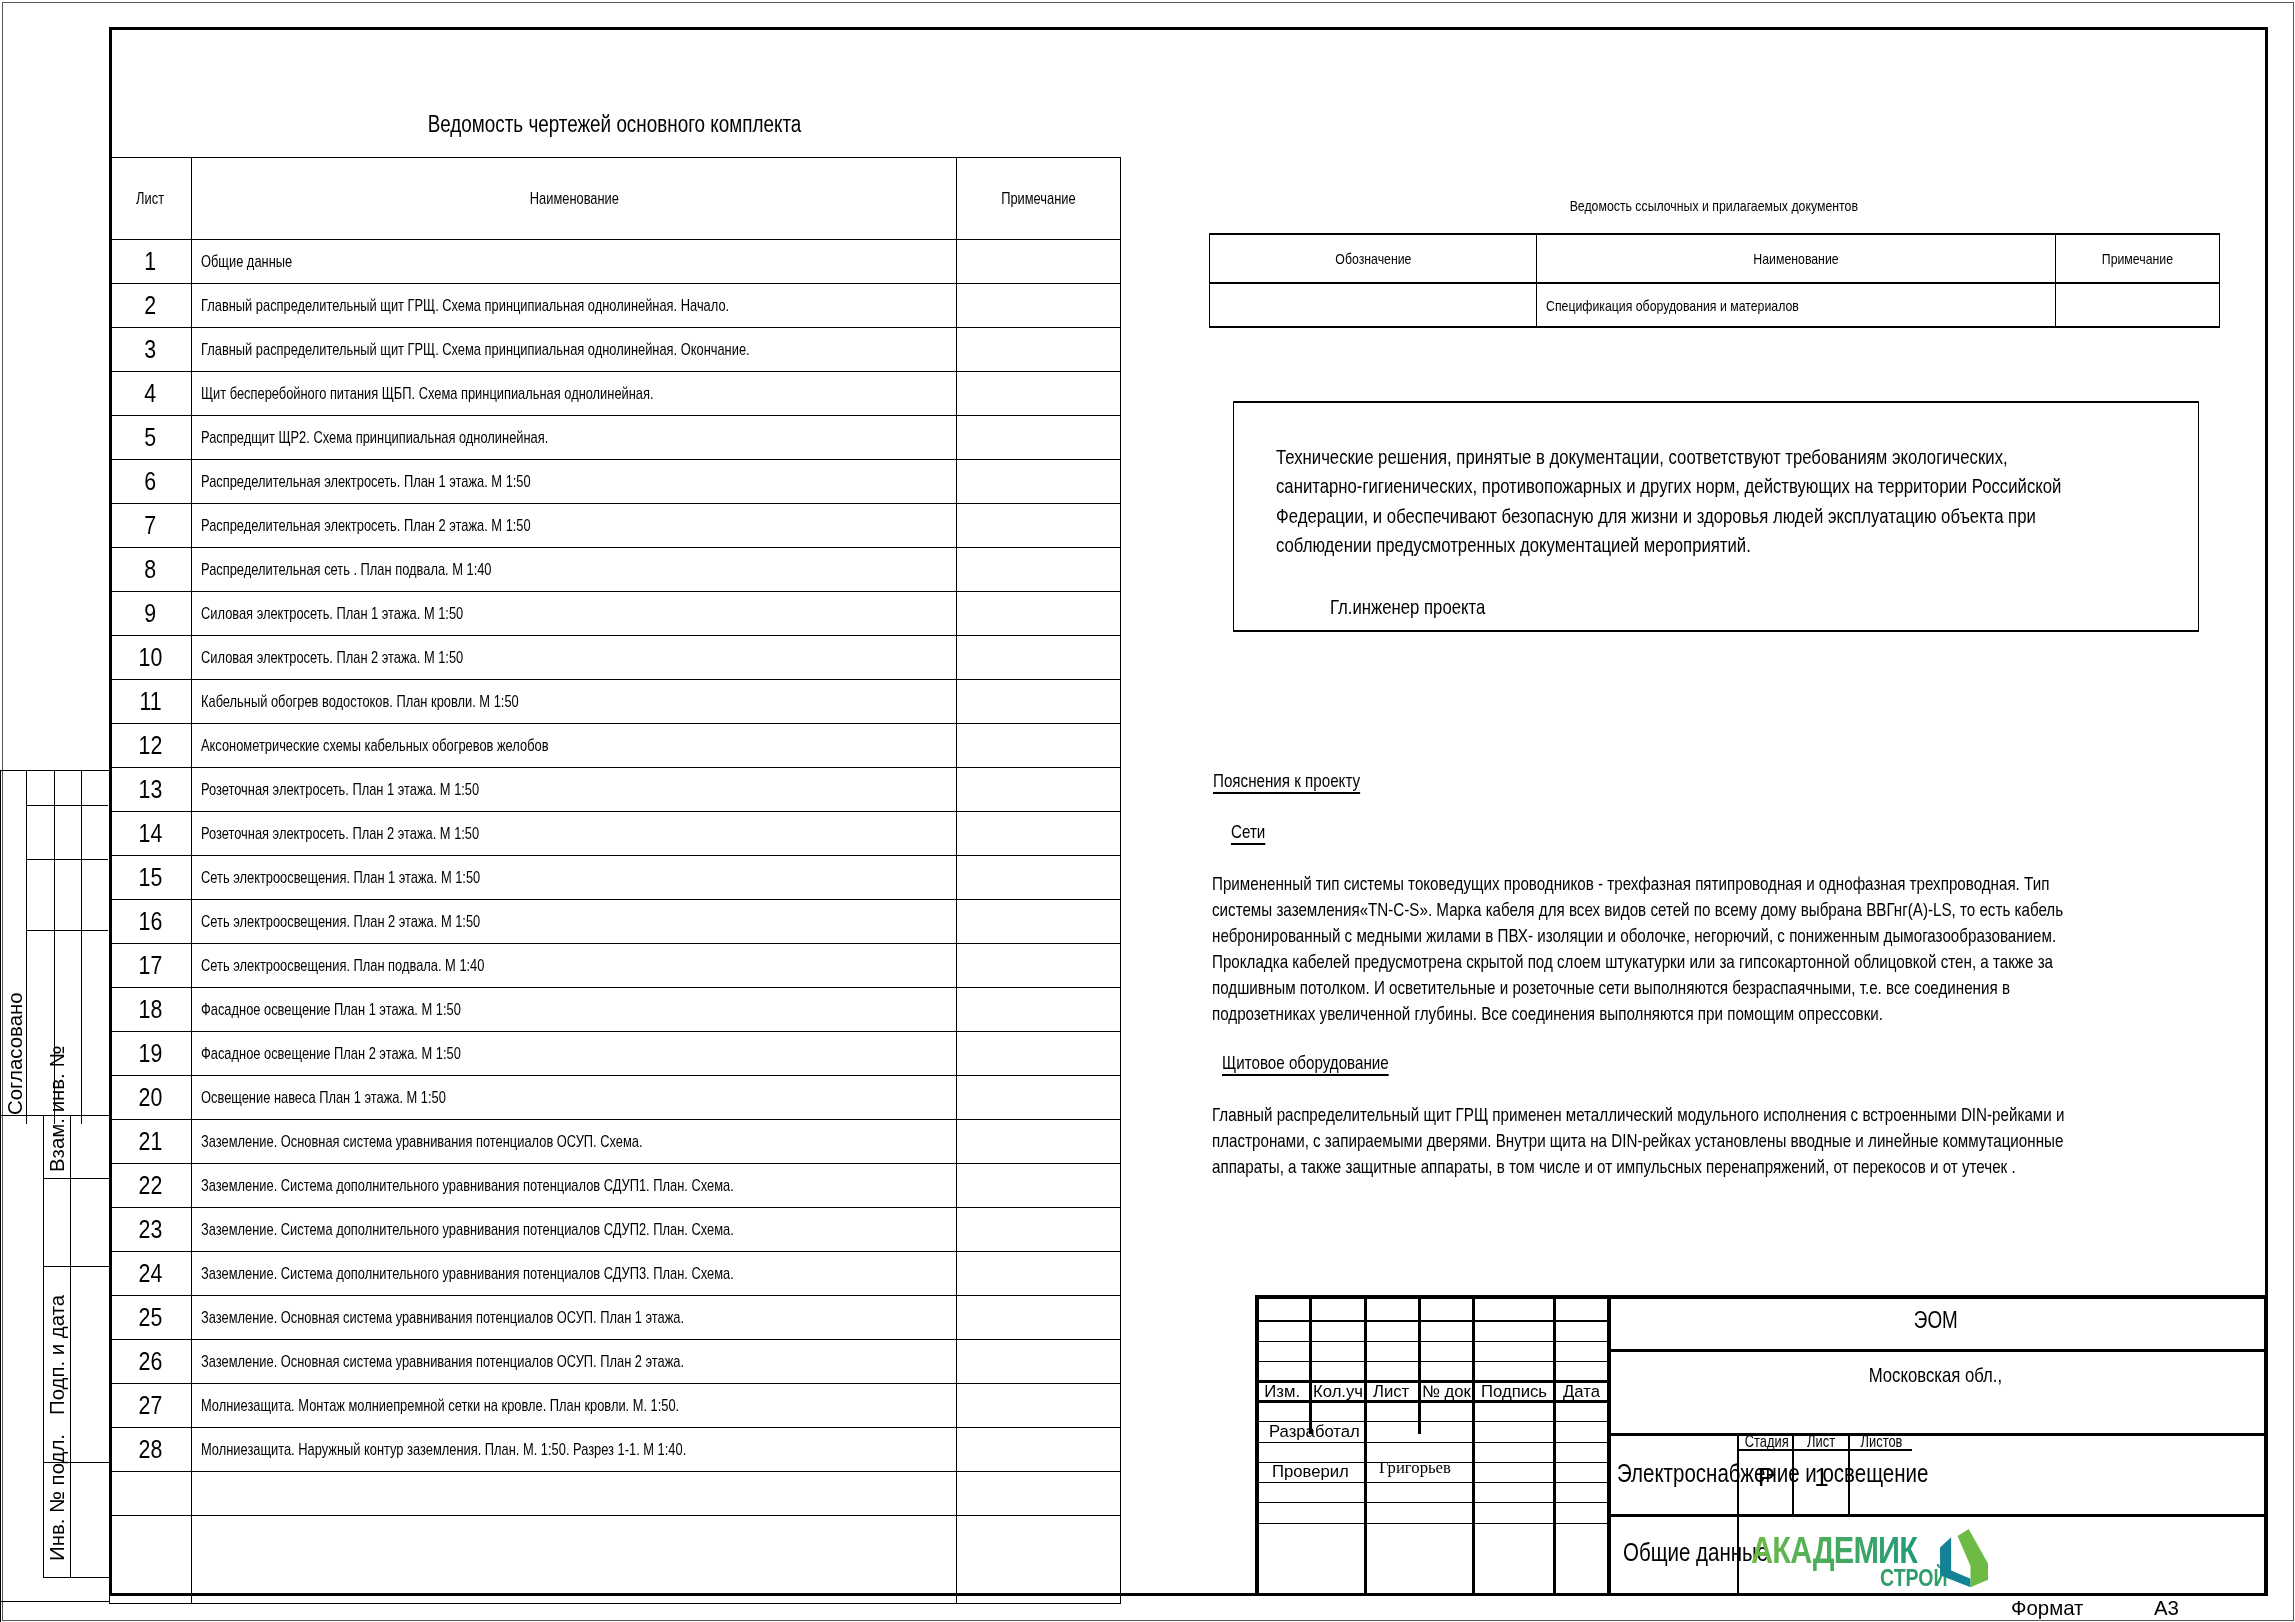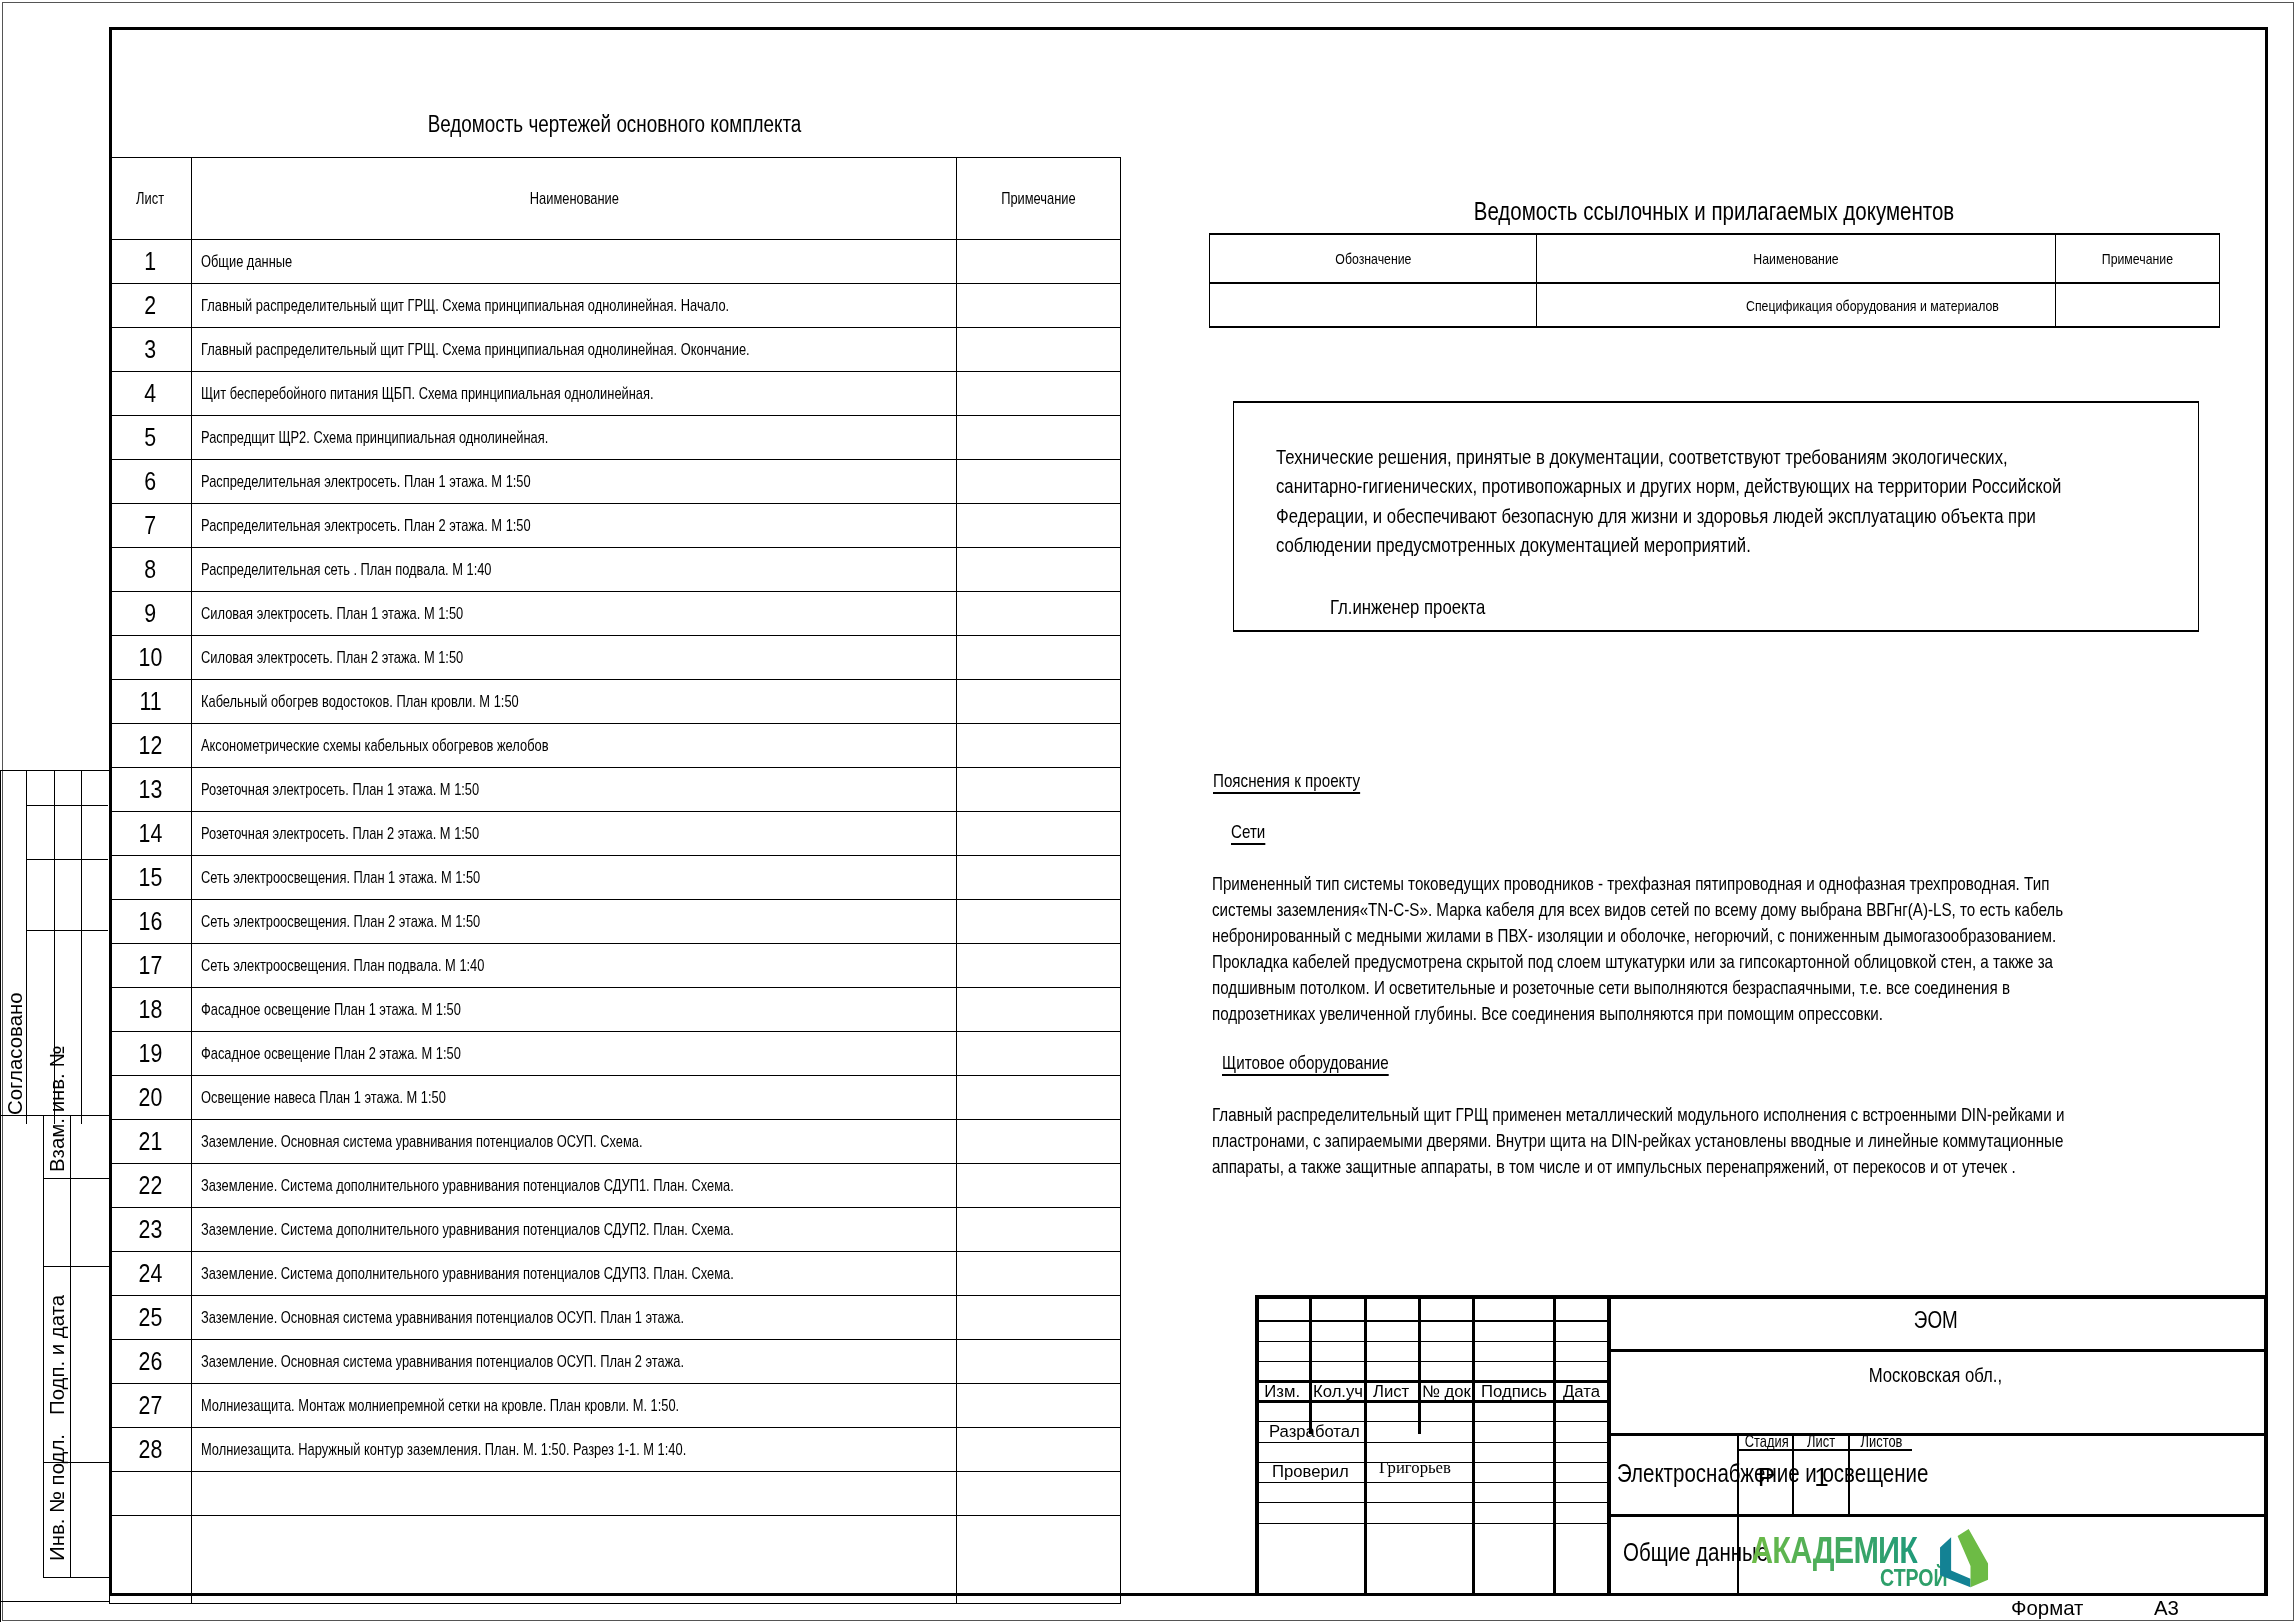--- a/index.html
+++ b/index.html
@@ -8,21 +8,21 @@
   .outer{left:1.9px;top:1.9px;width:2292px;height:1619px;border:1.4px solid #555;}
   .inner{left:109px;top:27px;width:2159px;height:1569px;border:3.7px solid #000;}
   .title-main{left:109px;top:111px;width:1011px;text-align:center;font-size:23px;transform:scaleX(0.82);}
   table.sheets{position:absolute;left:109px;top:157px;width:1011px;border-collapse:collapse;table-layout:fixed;}
   table.sheets td{border:1.4px solid #000;padding:0;vertical-align:middle;}
   table.sheets td.n{text-align:center;font-size:26px;}
   table.sheets td.t{font-size:15.7px;padding-left:9.3px;white-space:nowrap;overflow:hidden;}
   table.sheets th{border:1.4px solid #000;font-weight:normal;font-size:15.7px;}
   .sq{display:inline-block;transform:scaleX(0.82);transform-origin:left center;}
   .sqc{display:inline-block;transform:scaleX(0.82);transform-origin:center center;}
-  .refs-title{left:1207px;top:197px;width:1013px;text-align:center;font-size:25px;}
+  .refs-title{left:1207px;top:197px;width:1013px;text-align:center;font-size:15px;}
   table.refs{position:absolute;left:1209px;top:233px;width:1011px;border-collapse:collapse;table-layout:fixed;}
   table.refs td{border:1.4px solid #000;font-size:15px;}
   table.refs tr.h td{border-top:2.8px solid #000;border-bottom:2.8px solid #000;}
   table.refs tr.b td{border-bottom:2.8px solid #000;}
   .notebox{left:1233px;top:401px;width:966px;height:231px;border:1.4px solid #000;border-top-width:2.3px;border-bottom-width:2.3px;}
   .notebox p{margin:0;position:absolute;left:42px;font-size:20.4px;line-height:29px;width:1064px;transform:scaleX(0.82);transform-origin:left top;}
   .section{font-size:18.5px;line-height:26px;}
   .uline{text-decoration:underline;text-decoration-thickness:1.9px;text-underline-offset:4.6px;}
   .para{left:1212px;font-size:18.5px;line-height:26px;width:1240px;transform:scaleX(0.82);transform-origin:left top;}
   
@@ -238,21 +238,21 @@
       <col style="width:327px">
       <col style="width:519px">
       <col style="width:164px">
     </colgroup>
   <tbody>
       <tr class="h" style="height:49px;">
     <td style="text-align:center;"><span class="sqc">Обозначение</span></td>
     <td style="text-align:center;"><span class="sqc">Наименование</span></td>
     <td style="text-align:center;"><span class="sqc">Примечание</span></td>
   </tr>
-  <tr class="b" style="height:44px;text-align:right;">
+  <tr class="b" style="height:44px;">
     <td></td>
     <td style="padding-left:9.3px;"><span class="sq">Спецификация оборудования и материалов</span></td>
     <td></td>
   </tr>
 </tbody>
   </table>
 
 <div class="abs notebox">
   <p style="top:40px;">Технические решения, принятые в документации, соответствуют требованиям экологических,</p>
   <p style="top:69px;">санитарно-гигиенических, противопожарных и других норм, действующих на территории Российской</p>

